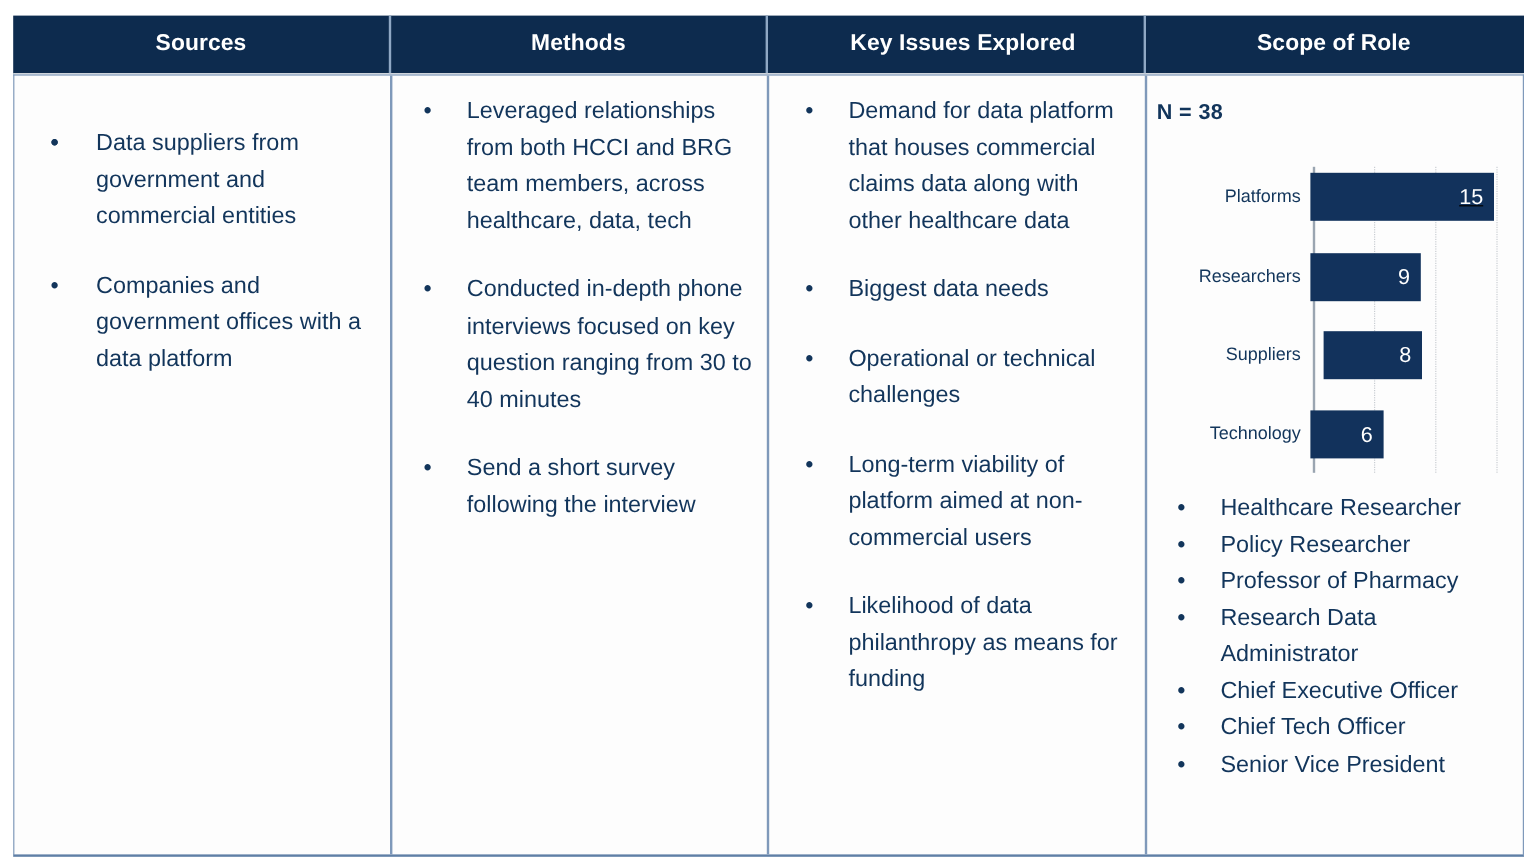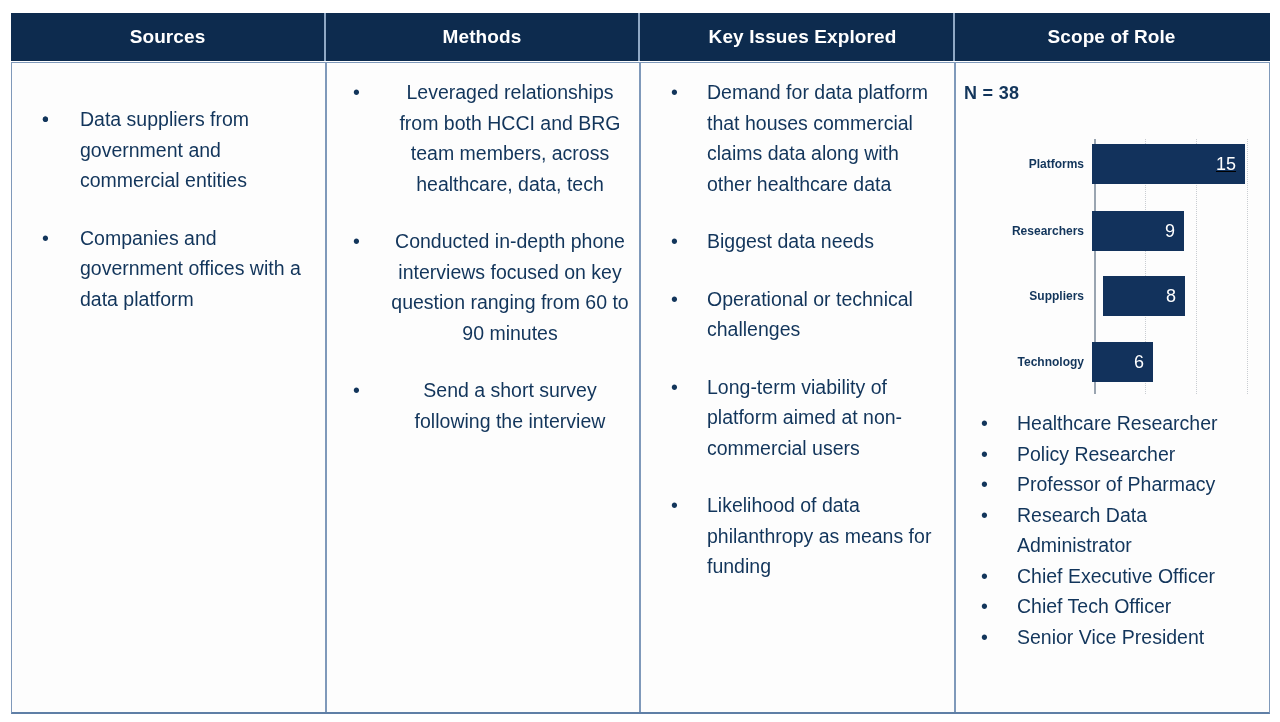--- a/index.html
+++ b/index.html
@@ -62,21 +62,21 @@
   }
   .body-cell {
     box-sizing: border-box;
     border-right: 2px solid #7f99ba;
     padding: 14px 8px 0 8px;
     position: relative;
   }
   .body-cell:last-child { border-right: none; }
 
   .c1 { width: 315px; }
-  .c2 { width: 314px; text-align: center; }
+  .c2 { width: 314px; }
   .c3 { width: 315px; padding-left: 12px; }
   .c4 { width: 313px; }
 
   ul.bullets {
     list-style: none;
     margin: 0;
     padding: 0;
   }
   ul.bullets li {
     position: relative;
@@ -140,25 +140,24 @@
     left: 0px;
     width: 303px;
     height: 40px;
     display: flex;
     align-items: center;
   }
   .bar-label {
     width: 126px;
     text-align: right;
     padding-right: 6px;
-    font-size: 12px;
+    font-size: 15px;
     color: #12355b;
     box-sizing: border-box;
     line-height: 20px;
-    font-weight: bold;
   }
   .bar-track {
     position: relative;
     height: 40px;
     flex: 1 1 auto;
   }
   .bar {
     position: absolute;
     left: 2px;
     top: 0px;
@@ -229,21 +228,21 @@
       </div>
 
       <div class="body-cell c2 col-methods">
         <ul class="bullets">
           <li>
             <span class="bullet-dot">•</span>
             <span>Leveraged relationships from both HCCI and BRG team members, across healthcare, data, tech</span>
           </li>
           <li>
             <span class="bullet-dot">•</span>
-            <span>Conducted in-depth phone interviews focused on key question ranging from 60 to 90 minutes</span>
+            <span>Conducted in-depth phone interviews focused on key question ranging from 30 to 40 minutes</span>
           </li>
           <li>
             <span class="bullet-dot">•</span>
             <span>Send a short survey following the interview</span>
           </li>
         </ul>
       </div>
 
       <div class="body-cell c3 col-issues">
         <ul class="bullets">

